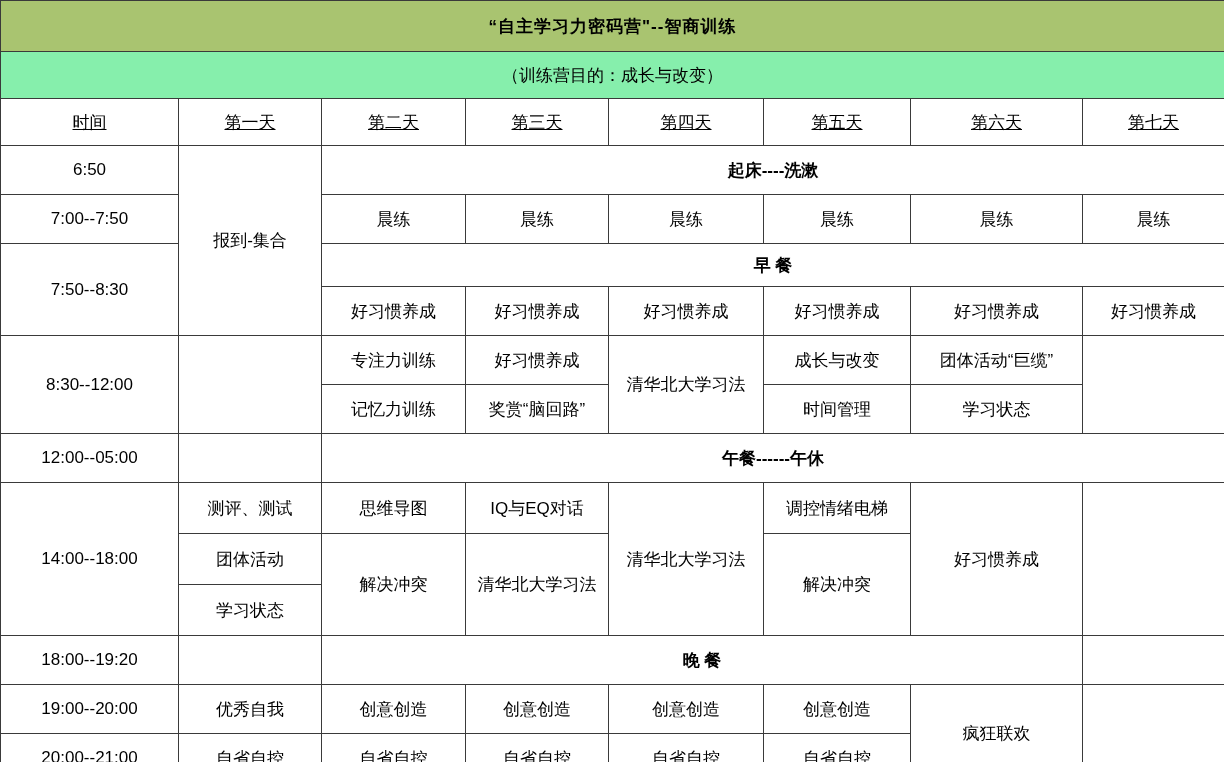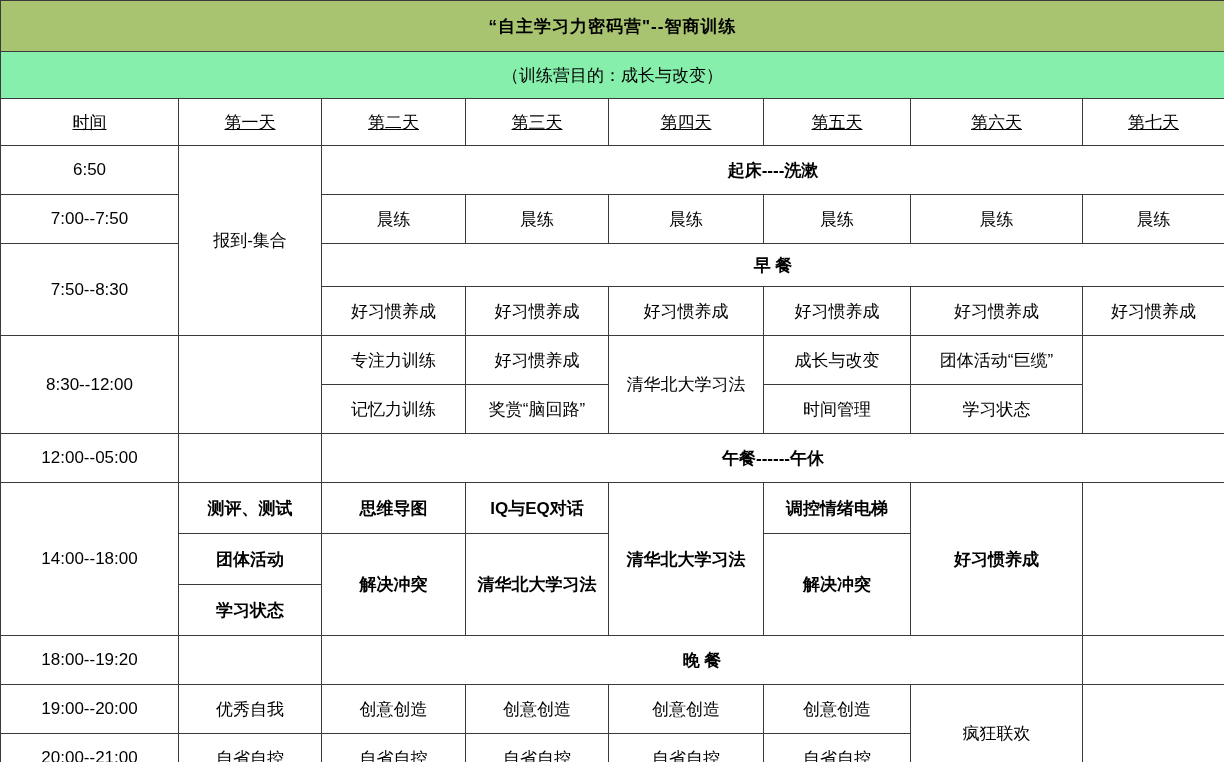--- a/index.html
+++ b/index.html
@@ -59,21 +59,21 @@
   }
   .time-cell {
     font-size: 17px;
   }
   .wide-cell {
     font-size: 17px;
     font-weight: bold;
   }
   .h38 { height: 38px; }
   .h44 { height: 44px; }
-  .h46 { height: 46px; font-weight: bold; }
+  .h46 { height: 46px; }
 </style>
 </head>
 <body>
 
 <div class="sheet">
   <table class="schedule">
     <colgroup>
       <col style="width:178px">
       <col style="width:143px">
       <col style="width:144px">

